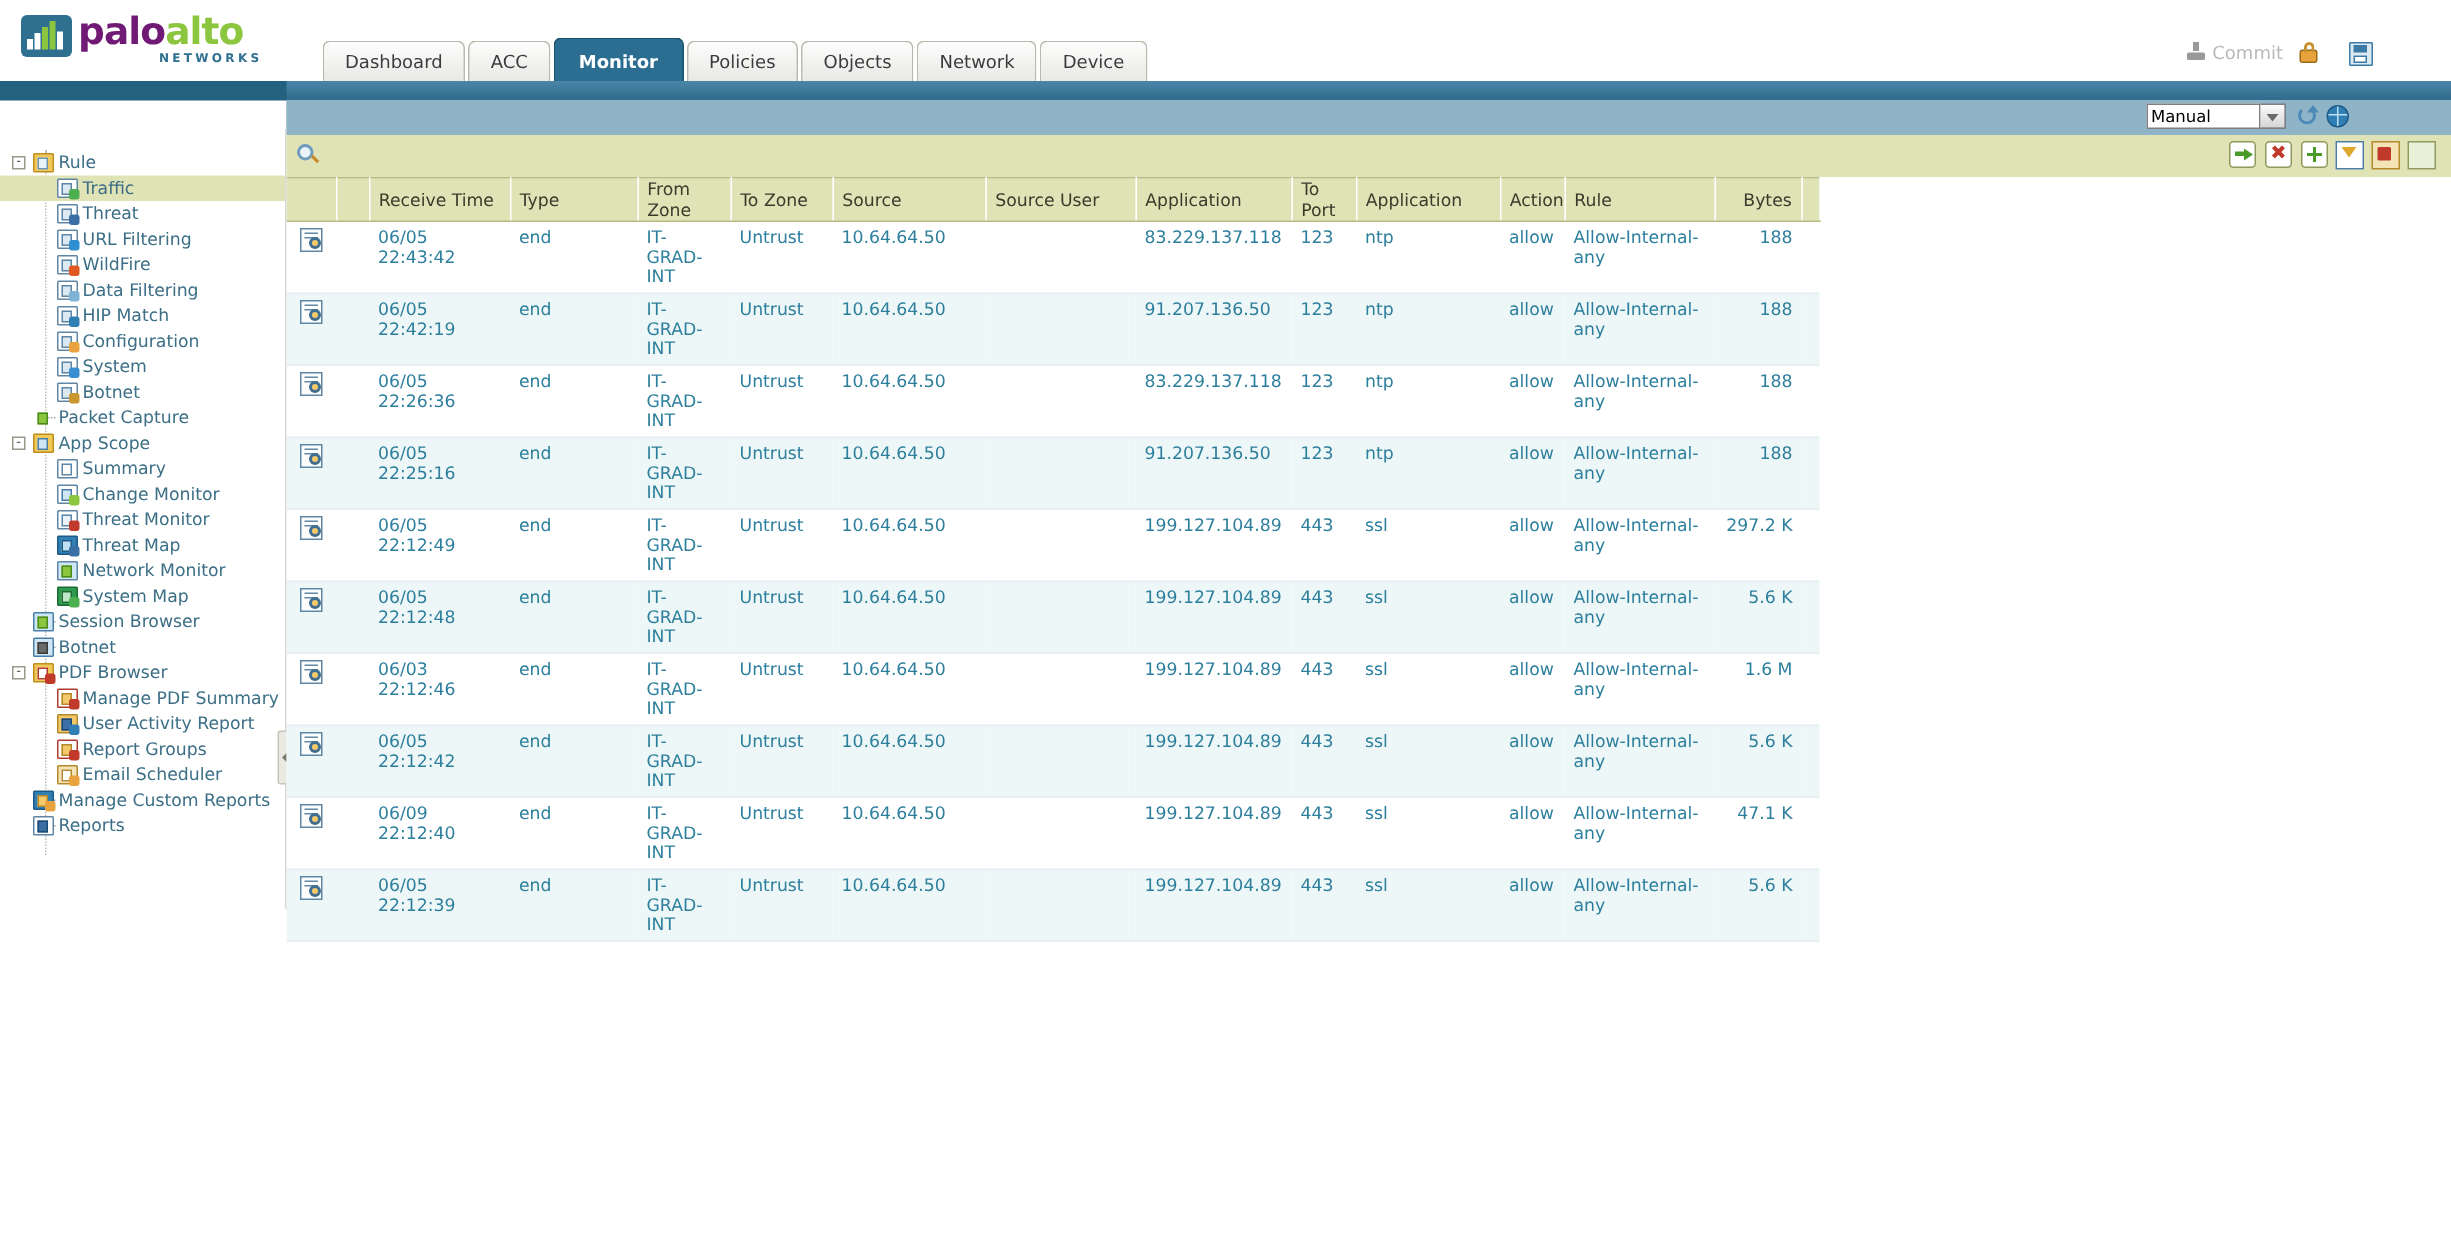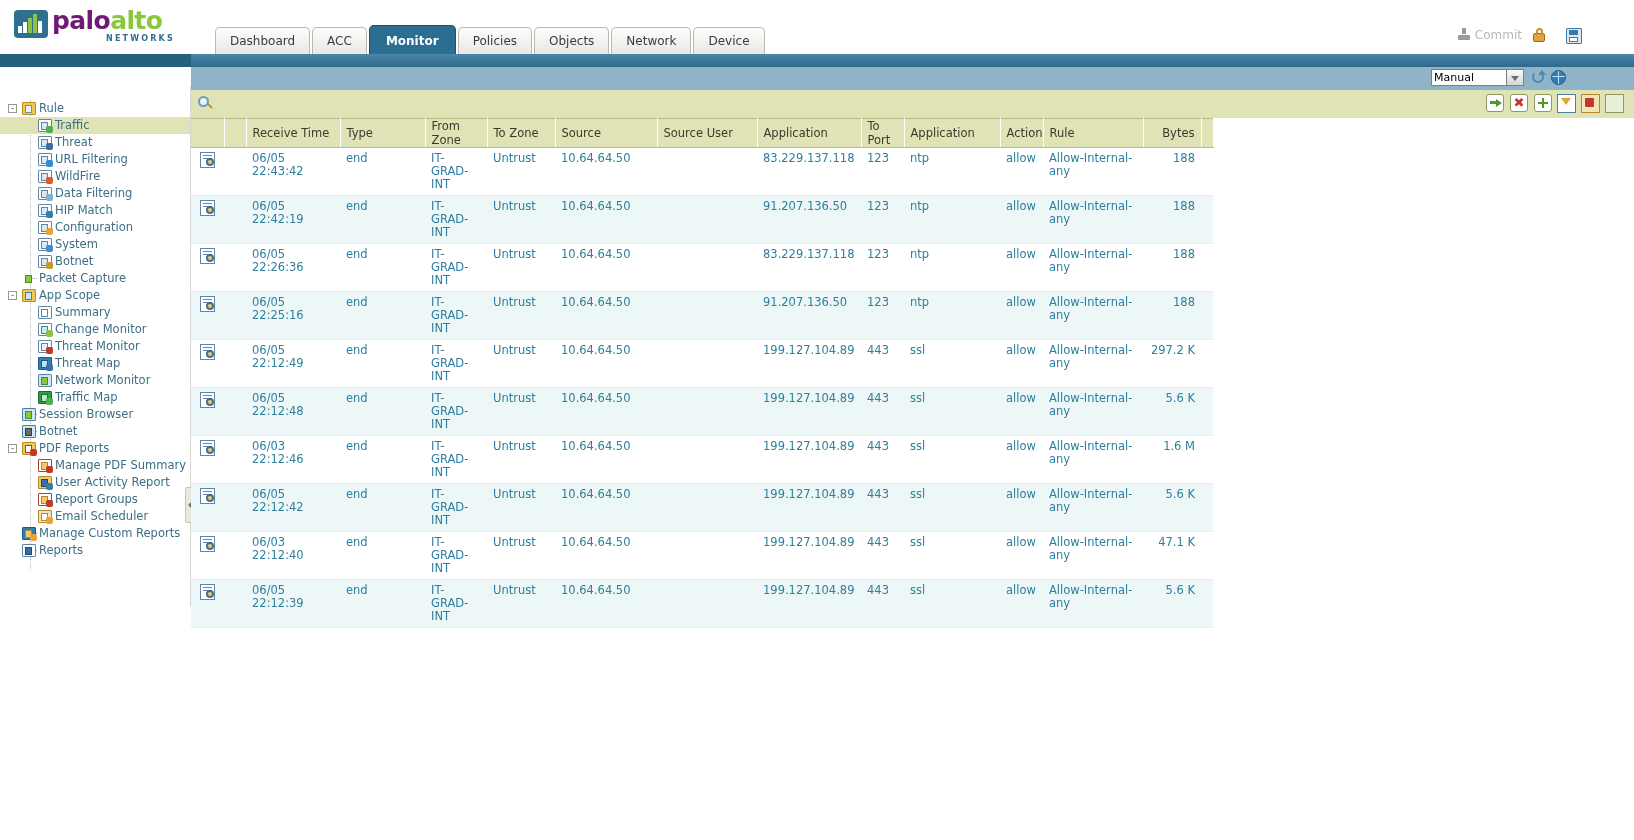--- a/index.html
+++ b/index.html
@@ -315,21 +315,21 @@
           <span style="position: absolute; left: 2px; top: 2px; width: 7px; height: 8px; background: rgb(140, 198, 62); border: 1px solid rgb(74, 138, 30); box-sizing: border-box;"></span>
         </span>
         <span class="lbl">Network Monitor</span>
       </div>
       <div class="node d1">
         <span class="dash" style="left: 46px; width: 6px;"></span>
         <span class="ic" style="background: rgb(47, 155, 78); border: 1px solid rgb(29, 106, 51); box-sizing: border-box; border-radius: 1px;">
           <span style="position: absolute; left: 2px; top: 2px; width: 7px; height: 8px; background: rgb(191, 232, 200); border: 1px solid rgb(29, 106, 51); box-sizing: border-box;"></span>
           <span style="position: absolute; right: -2px; bottom: -2px; width: 7px; height: 7px; border-radius: 2px; background: rgb(76, 175, 80);"></span>
         </span>
-        <span class="lbl">Traffic Map</span>
+        <span class="lbl">System Map</span>
       </div>
       <div class="node d0">
         <span class="dash"></span>
         <span class="ic" style="background: rgb(207, 230, 245); border: 1px solid rgb(74, 128, 168); box-sizing: border-box; border-radius: 1px;">
           <span style="position: absolute; left: 2px; top: 2px; width: 7px; height: 8px; background: rgb(140, 198, 62); border: 1px solid rgb(74, 138, 30); box-sizing: border-box;"></span>
         </span>
         <span class="lbl">Session Browser</span>
       </div>
       <div class="node d0">
         <span class="dash"></span>
@@ -337,21 +337,21 @@
           <span style="position: absolute; left: 2px; top: 2px; width: 7px; height: 8px; background: rgb(107, 107, 107); border: 1px solid rgb(59, 59, 59); box-sizing: border-box;"></span>
         </span>
         <span class="lbl">Botnet</span>
       </div>
       <div class="node d0">
         <span class="tgl">-</span>
         <span class="ic" style="background: rgb(240, 200, 90); border: 1px solid rgb(189, 143, 30); box-sizing: border-box; border-radius: 1px;">
           <span style="position: absolute; left: 2px; top: 2px; width: 7px; height: 8px; background: rgb(255, 255, 255); border: 1px solid rgb(176, 58, 46); box-sizing: border-box;"></span>
           <span style="position: absolute; right: -2px; bottom: -2px; width: 7px; height: 7px; border-radius: 2px; background: rgb(192, 57, 43);"></span>
         </span>
-        <span class="lbl">PDF Reports</span>
+        <span class="lbl">PDF Browser</span>
       </div>
       <div class="node d1">
         <span class="dash" style="left: 46px; width: 6px;"></span>
         <span class="ic" style="background: rgb(255, 255, 255); border: 1px solid rgb(176, 58, 46); box-sizing: border-box; border-radius: 1px;">
           <span style="position: absolute; left: 2px; top: 2px; width: 7px; height: 8px; background: rgb(243, 201, 106); border: 1px solid rgb(179, 137, 44); box-sizing: border-box;"></span>
           <span style="position: absolute; right: -2px; bottom: -2px; width: 7px; height: 7px; border-radius: 2px; background: rgb(192, 57, 43);"></span>
         </span>
         <span class="lbl">Manage PDF Summary</span>
       </div>
       <div class="node d1">
@@ -609,21 +609,21 @@
             <td>allow</td>
             <td>Allow-Internal-any</td>
             <td class="num">5.6 K</td>
             <td></td>
           </tr>
           <tr class="odd">
             <td>
               <span class="detail-ic"></span>
             </td>
             <td></td>
-            <td>06/03 22:12:40</td>
+            <td>06/09 22:12:40</td>
             <td>end</td>
             <td style="white-space: normal;">IT-GRAD-INT</td>
             <td>Untrust</td>
             <td>10.64.64.50</td>
             <td></td>
             <td>199.127.104.89</td>
             <td>443</td>
             <td>ssl</td>
             <td>allow</td>
             <td>Allow-Internal-any</td>

